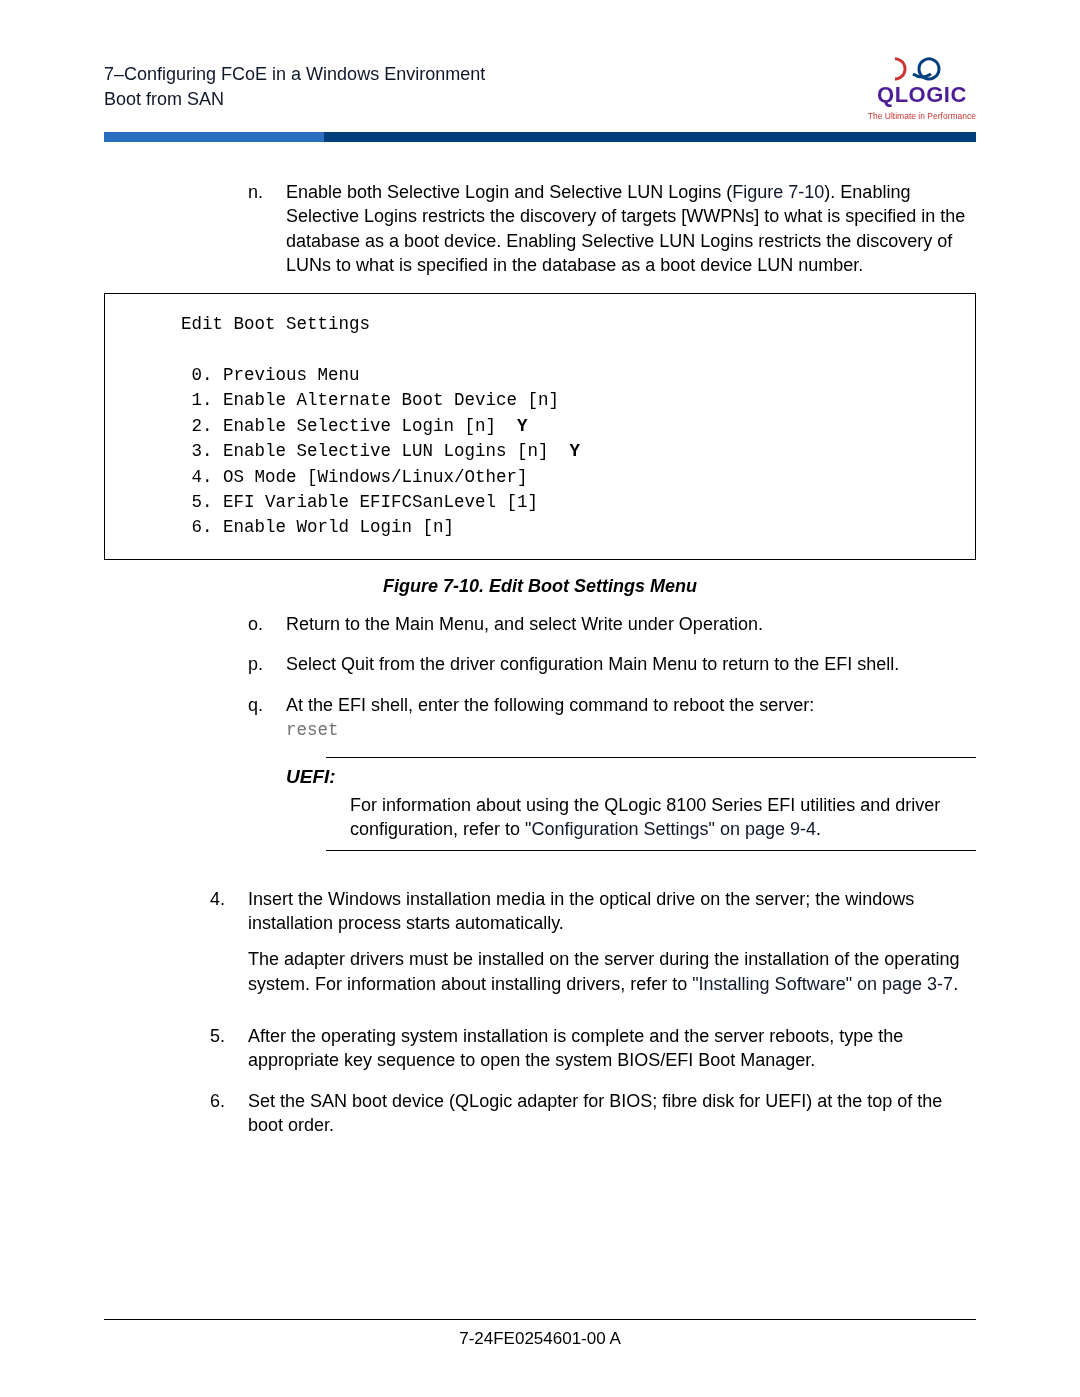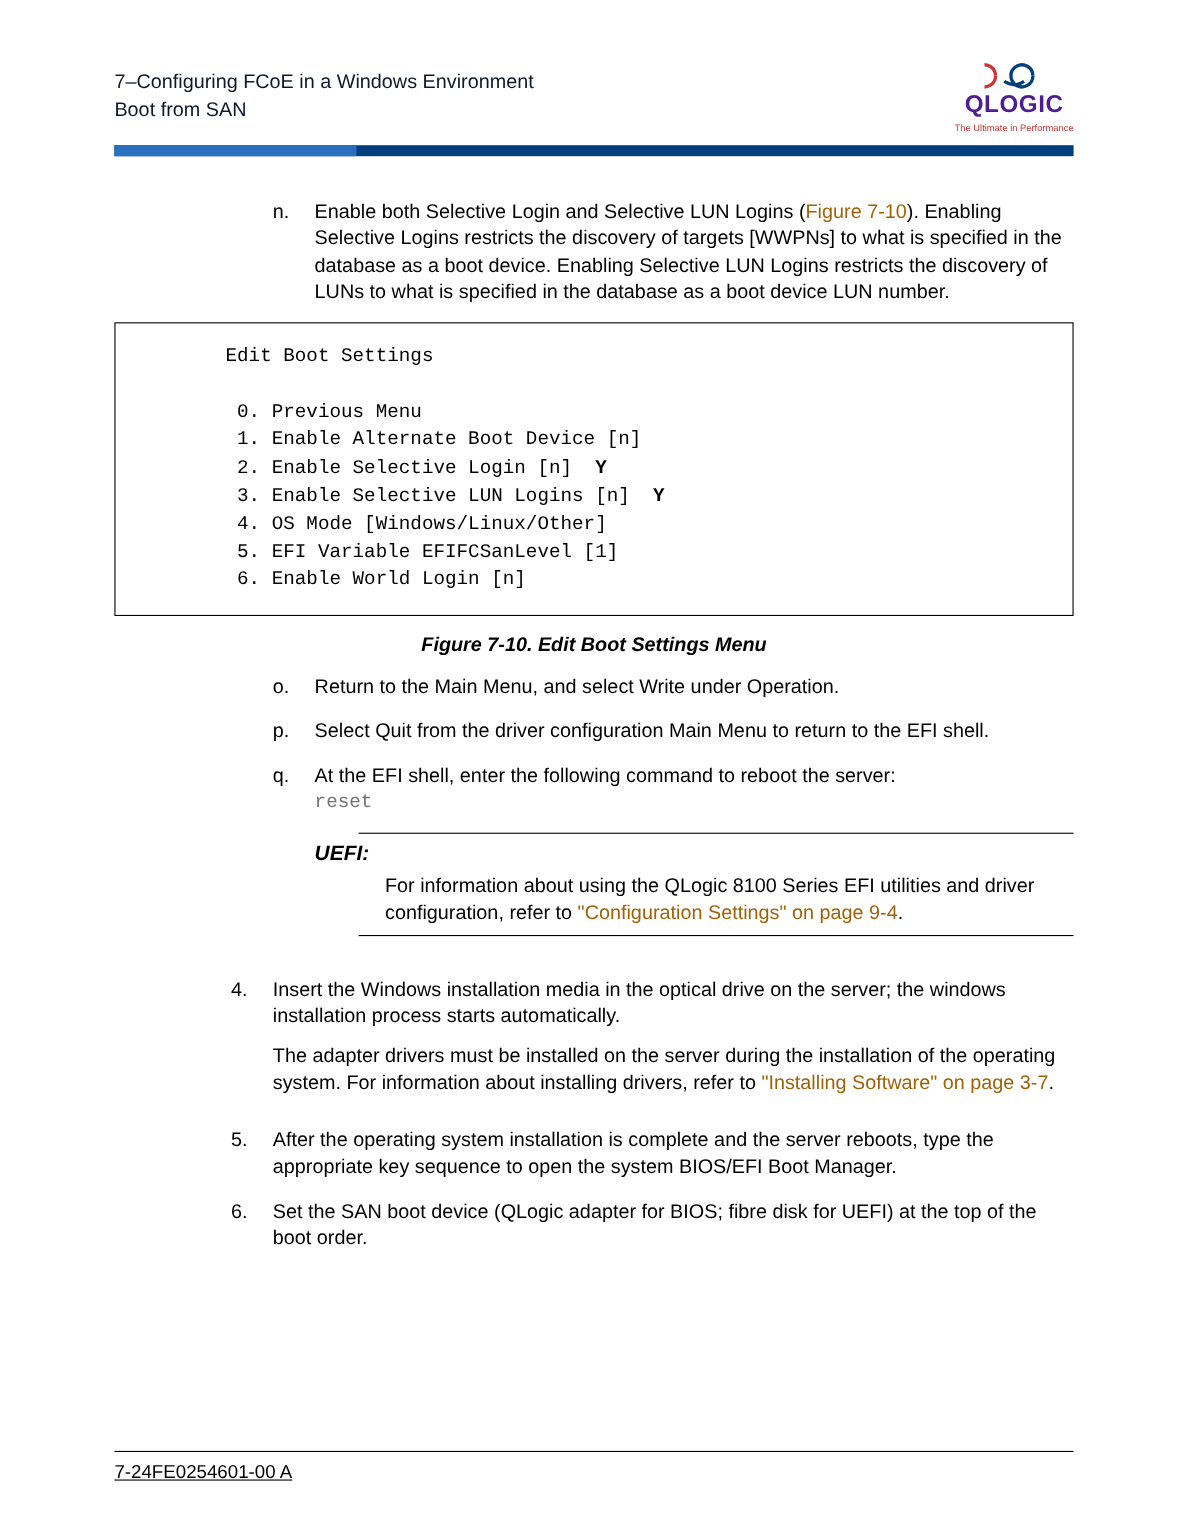--- a/index.html
+++ b/index.html
@@ -63,27 +63,27 @@
   .list-item {
     display: flex;
     margin-bottom: 16px;
   }
   .li-marker {
     width: 38px;
     flex-shrink: 0;
   }
   .li-body { flex: 1; }
   .li-body p { margin-bottom: 12px; }
-  .link { color: #a16207; }
+  .link { color: #0f172a; }
   .code-box {
     border: 1px solid #000;
     margin-left: -144px;
     margin-top: 8px;
     margin-bottom: 14px;
-    padding: 18px 14px 18px 100px;
+    padding: 18px 14px 18px 76px;
     font-family: "Courier New", monospace;
     font-size: 17.5px;
     line-height: 1.45;
     white-space: pre;
   }
   .code-bold { font-weight: bold; }
   .fig-caption {
     text-align: center;
     font-style: italic;
     font-weight: bold;
@@ -126,23 +126,22 @@
     left: 104px;
     right: 104px;
   }
   .footer-rule {
     border: none;
     border-top: 1px solid #000;
     margin-bottom: 8px;
   }
   .footer-row {
     display: flex;
-    justify-content: flex-start;
+    justify-content: center;
     font-size: 17px;
-    text-decoration: underline;
   }
 </style>
 </head>
 <body>
 
 <div class="page">
   <div class="header-row">
     <div class="header-left">
       <div>7–Configuring FCoE in a Windows Environment</div>
       <div>Boot from SAN</div>

